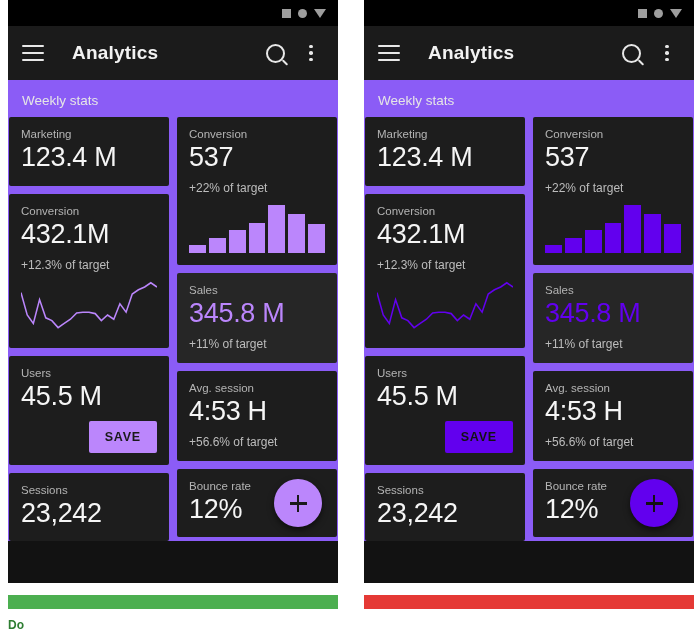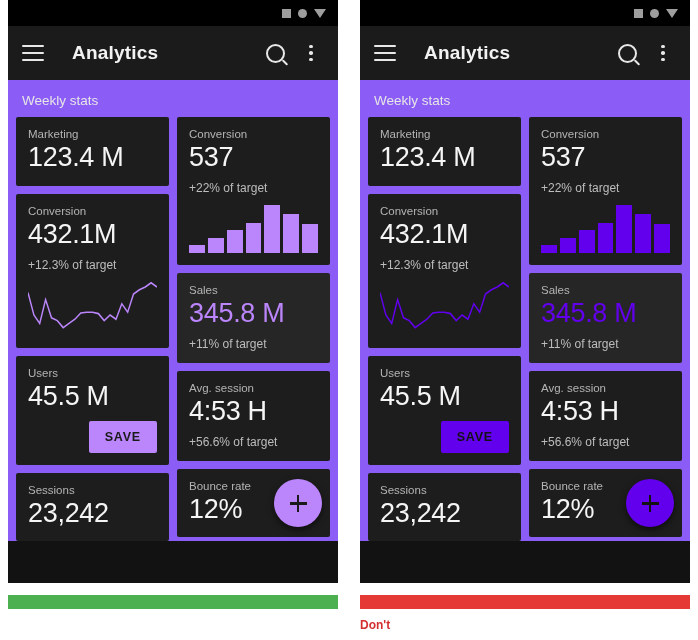--- a/index.html
+++ b/index.html
@@ -7,26 +7,27 @@
     padding: 0;
     background: #ffffff;
     width: 698px;
     height: 640px;
     overflow: hidden;
     font-family: "Liberation Sans", sans-serif;
   }
 
   .board {
     position: relative;
-    width: 644px;
+    width: 698px;
     height: 640px;
     display: flex;
     gap: 22px;
     padding: 0;
     box-sizing: border-box;
+    justify-content: flex-end;
   }
 
   .example {
     position: relative;
     width: 338px;
     height: 640px;
     display: flex;
     flex-direction: column;
   }
   .example.left  { margin-left: 8px; }
@@ -146,21 +147,21 @@
 
   .section-title {
     color: #e6e6e6;
     font-size: 13.5px;
     padding: 13px 14px 9px 14px;
   }
 
   .grid {
     display: flex;
     gap: 8px;
-    padding: 0 8px;
+    padding: 0 1px;
     box-sizing: border-box;
   }
   .col {
     flex: 1 1 0;
     display: flex;
     flex-direction: column;
     gap: 8px;
   }
 
   .card {
@@ -382,20 +383,21 @@
           </div>
         </div>
 
         <div class="fab">
           <span class="plus"></span>
         </div>
       </div>
     </div>
 
     <div class="rule" id="rule-do" style="background: rgb(76, 175, 80);"></div>
+    <div class="caption" id="cap-do" style="color: rgb(46, 125, 50);">Do</div>
   </div>
 
   <div class="example right">
     <div class="phone" id="phone-dont" style="--accent: #6200EE; --accent-text: #6200EE; --on-accent: #121212;">
 
       <div class="statusbar">
         <span class="sb-sq"></span>
         <span class="sb-ci"></span>
         <span class="sb-tri"></span>
       </div>
@@ -492,16 +494,15 @@
           </div>
         </div>
 
         <div class="fab">
           <span class="plus"></span>
         </div>
       </div>
     </div>
 
     <div class="rule" id="rule-dont" style="background: rgb(229, 57, 53);"></div>
-    <div class="caption" id="cap-dont" style="color: rgb(211, 47, 47);">Don't</div>
   </div>
 
 </div>
 
 </body></html>

